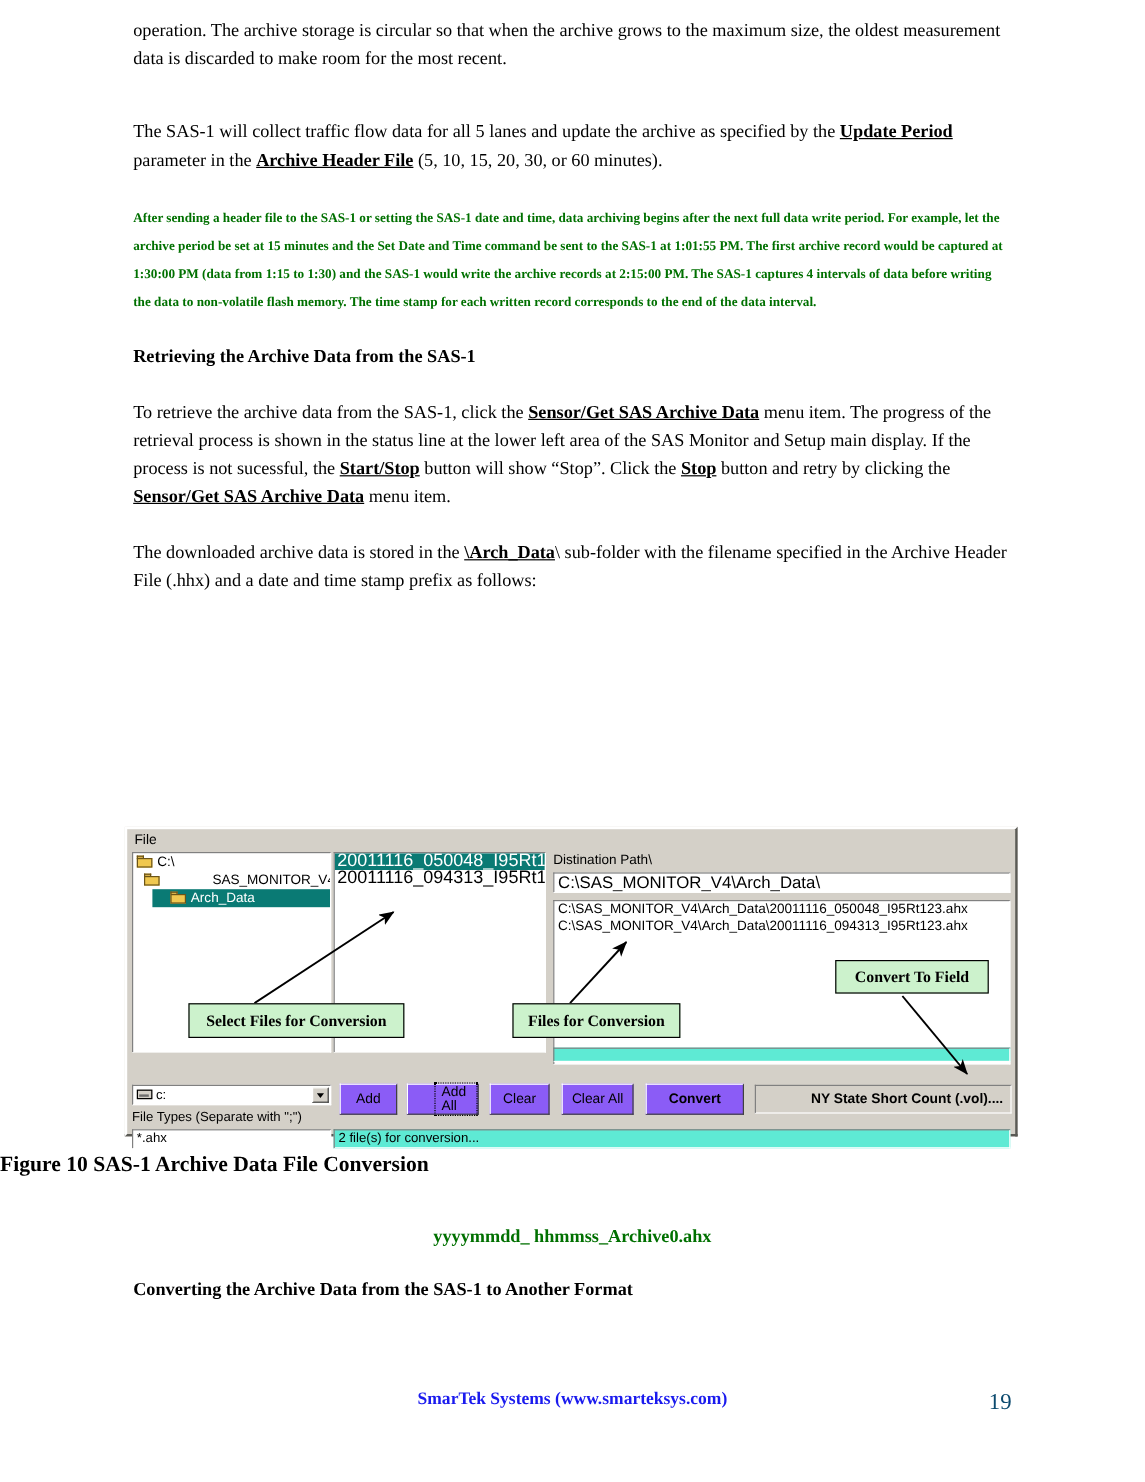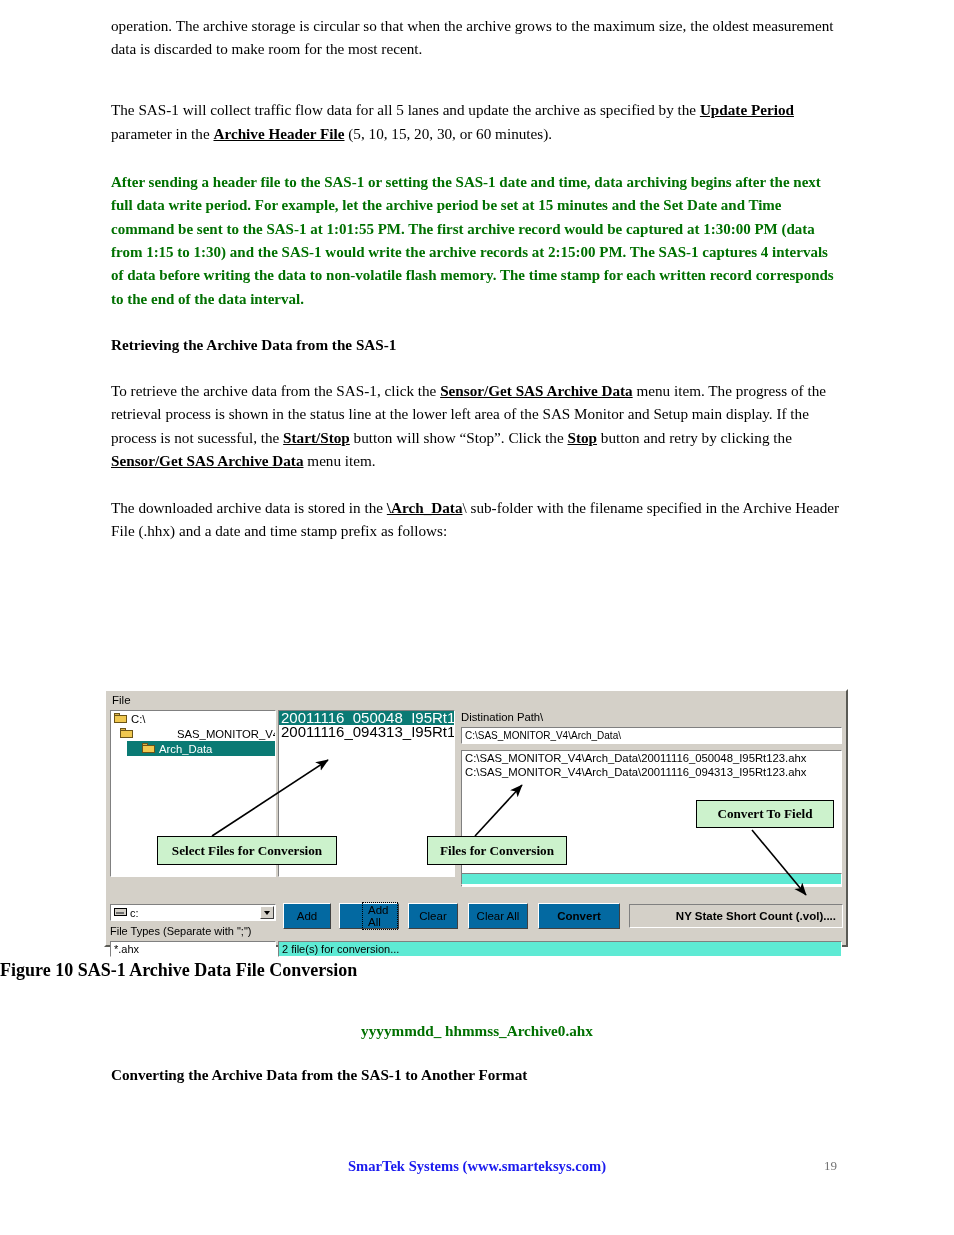--- a/index.html
+++ b/index.html
@@ -27,21 +27,21 @@
     margin: 0;
     text-align: left;
   }
   .gap-14 { height: 14px; }
   .gap-24 { height: 24px; }
   .gap-26 { height: 26px; }
   .gap-38 { height: 38px; }
   .green-block {
     color: #007000;
     font-weight: bold;
-    font-size: 15px;
+    font-size: 11px;
     line-height: 23.4px;
     margin: 0;
   }
   h3.section-head {
     font-size: 15.2px;
     font-weight: bold;
     margin: 0;
     line-height: 20px;
   }
   b { font-weight: bold; text-decoration: underline; }
@@ -173,21 +173,21 @@
   .file-row.sel { background: #0a7a74; color: #ffffff; }
   
   .dest-label {
     position: absolute; left: 355px; top: 3px;
     font-size: 11.3px; color: #000;
   }
   #dest-path {
     position: absolute; left: 355px; top: 19px; width: 381px; height: 17px;
   }
   #dest-path .val {
-    font-size: 10px; line-height: 15px; padding-left: 3px; color: #000; white-space: nowrap;
+    font-size: 14px; line-height: 15px; padding-left: 3px; color: #000; white-space: nowrap;
   }
   #dest-files {
     position: absolute; left: 355px; top: 42px; width: 381px; height: 137px;
   }
   #dest-files .drow {
     font-size: 11.3px; line-height: 14px; padding-left: 3px; color: #000; white-space: nowrap;
   }
   #dest-strip {
     position: absolute; left: 355px; top: 165px; width: 381px; height: 12px;
   }
@@ -234,21 +234,21 @@
   #ftypes-input {
     position: absolute; left: 4px; top: 40px; width: 166px; height: 16px;
   }
   #ftypes-input .val { font-size: 11px; padding-left: 3px; line-height: 14px; }
   #status-bar {
     position: absolute; left: 172px; top: 40px; width: 564px; height: 16px;
   }
   #status-bar .val { font-size: 11px; padding-left: 3px; line-height: 14px; color:#000; }
   .btn {
     position: absolute; top: 2px; height: 26px;
-    background: #0369a1;
+    background: #8b5cf6;
     border-top: 1.5px solid #ffffff;
     border-left: 1.5px solid #ffffff;
     border-right: 1.5px solid #404040;
     border-bottom: 1.5px solid #404040;
     box-sizing: border-box;
     display: flex; align-items: center; justify-content: center;
     font-size: 11.5px; color: #000;
     font-family: "Liberation Sans", sans-serif;
   }
   .btn.bold { font-weight: bold; }
@@ -282,21 +282,21 @@
     display: flex; align-items: center; justify-content: center;
     font-family: "Liberation Serif", "DejaVu Serif", serif;
     font-weight: bold;
     font-size: 13.2px;
     color: #000;
     white-space: nowrap;
     z-index: 20;
   }
   #callout-select { left: 157px; top: 836px; width: 180px; height: 29px; }
   #callout-files  { left: 427px; top: 836px; width: 140px; height: 29px; }
-  #callout-convert{ left: 696px; top: 800px; width: 138px; height: 28px; }
+  #callout-convert{ left: 696px; top: 800px; width: 128px; height: 28px; }
 
   #arrow-svg {
     position: absolute; left: 0; top: 0; width: 954px; height: 1235px;
     pointer-events: none; z-index: 15;
   }
 
   
   .figure-caption {
     position: absolute; left: 0; top: 960px; width: 954px;
     text-align: left; font-size: 18px; font-weight: bold; color: #000;
@@ -308,21 +308,21 @@
   #converting-head {
     position: absolute; left: 111px; top: 1066px;
     font-size: 15.2px; font-weight: bold; color: #000;
   }
   #footer-text {
     position: absolute; left: 0; top: 1158px; width: 954px;
     text-align: center; font-size: 14.6px; font-weight: bold; color: #1a1aee;
   }
   #page-number {
     position: absolute; left: 824px; top: 1158px;
-    font-size: 13px; color: #737373;
+    font-size: 19px; color: #0c4a6e;
   }
 </style>
 </head>
 <body>
 
 <div class="page">
 
   <div class="gap-14"></div>
 
   <p class="body-text">operation.  The archive storage is circular so that when the archive grows to the maximum size, the oldest measurement data is discarded to make room for the most recent.</p>

